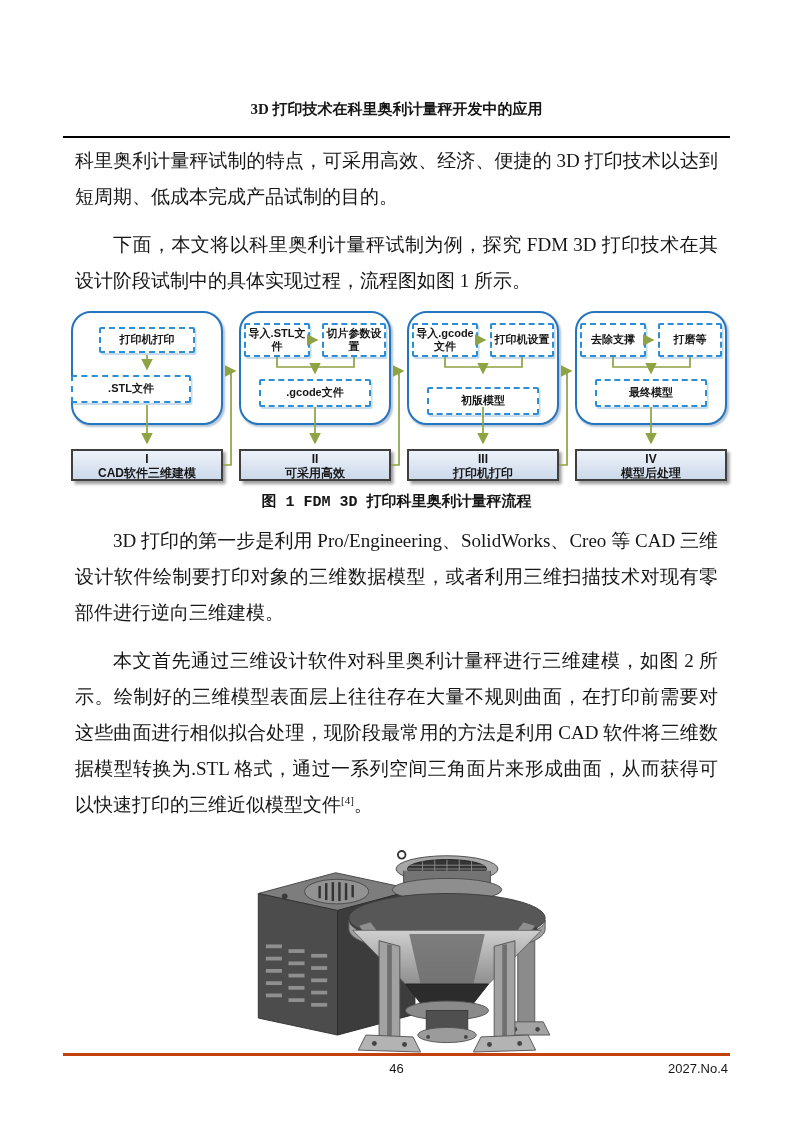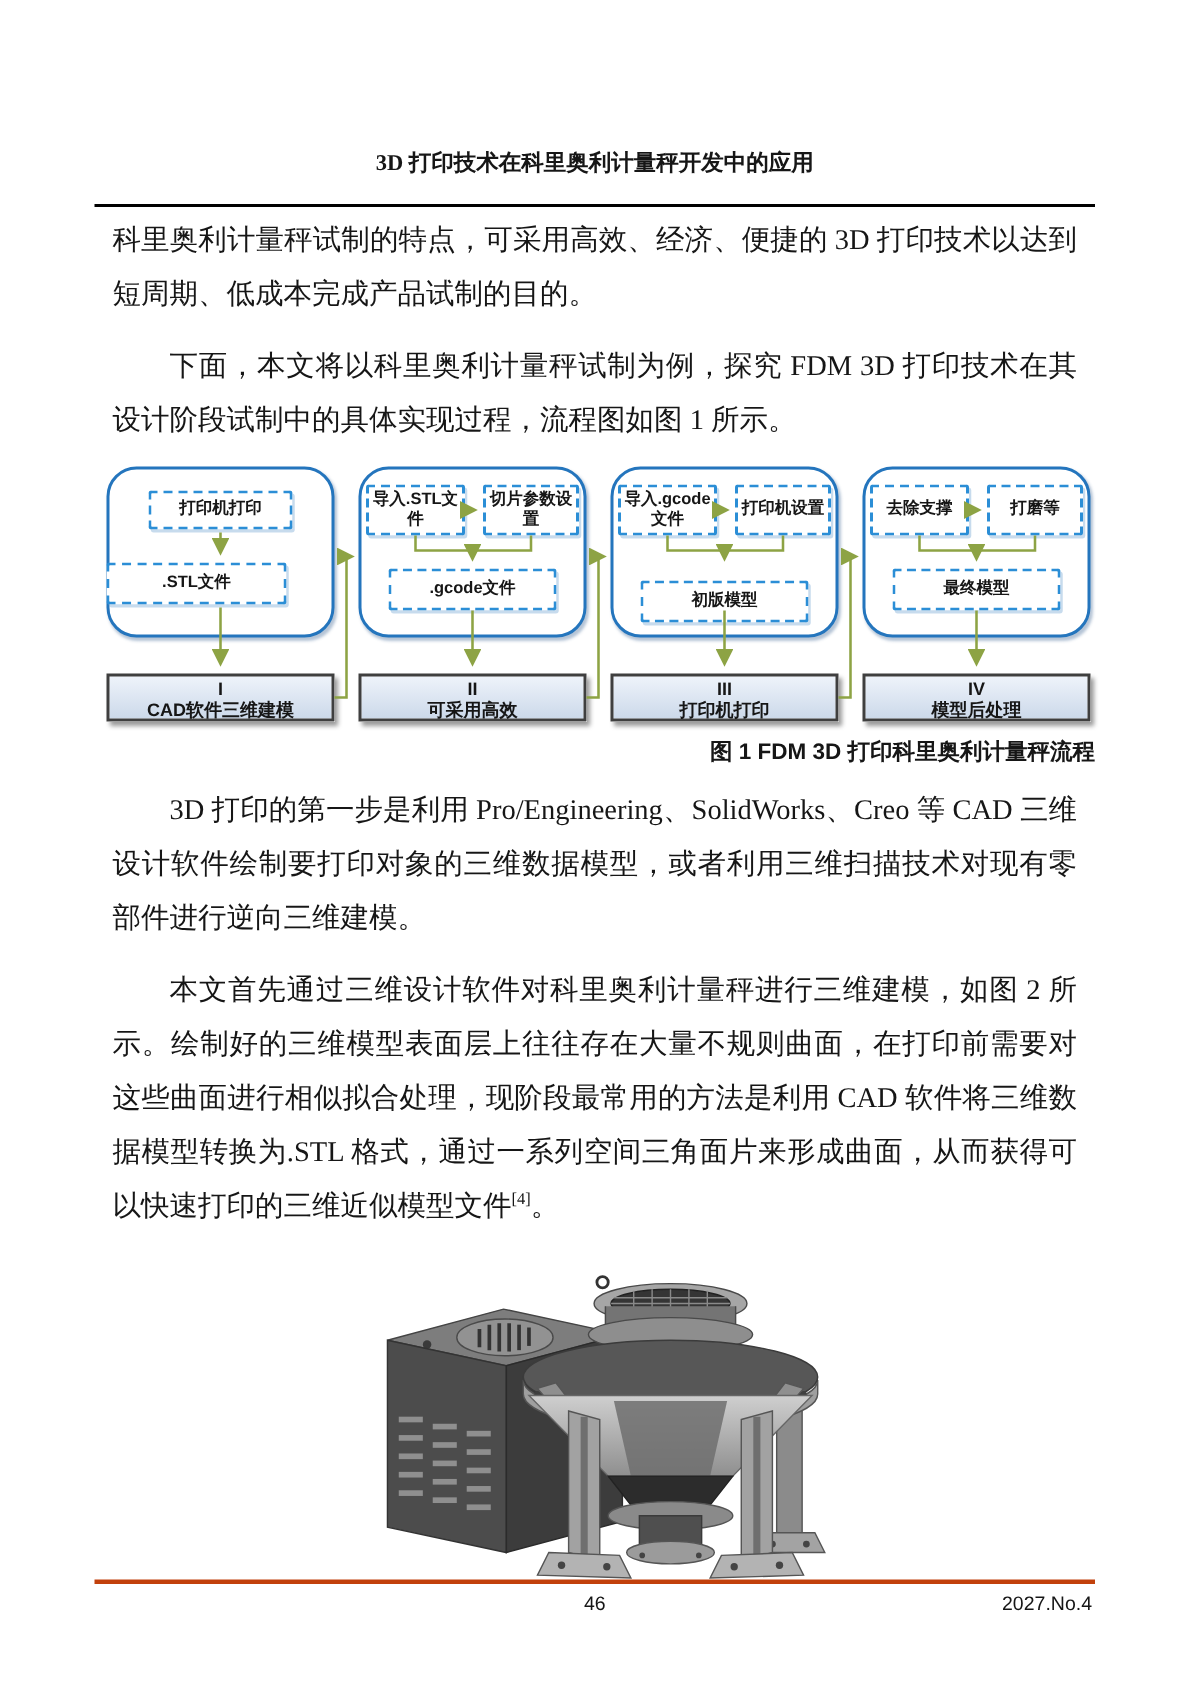--- a/index.html
+++ b/index.html
@@ -66,25 +66,25 @@
     border:2px solid #3f3f3f;
     background:linear-gradient(#eef3fa,#ccd9ea);
     box-shadow:2.5px 3px 3px rgba(0,0,0,.4);
     text-align:center;
     font-size:12px;font-weight:bold;line-height:14px;
     padding-top:1px;
     z-index:2;
   }
   .fc-arrows{position:absolute;left:0;top:0;z-index:3;pointer-events:none;}
   .caption{
-    text-align:right;
+    text-align:center;
     font-weight:bold;
     font-size:15px;
     margin:9px 0 2px 0;
-    font-family:Liberation Sans, sans-serif;
+    font-family:Liberation Mono, monospace;
   }
   .sect{
     font-size:20px;
     font-weight:bold;
     margin:7px 0 5px 0;
   }
   .fig2wrap{text-align:center;margin-top:10px;}
   .footer{
     position:absolute;
     left:63px;right:63px;top:1053px;

